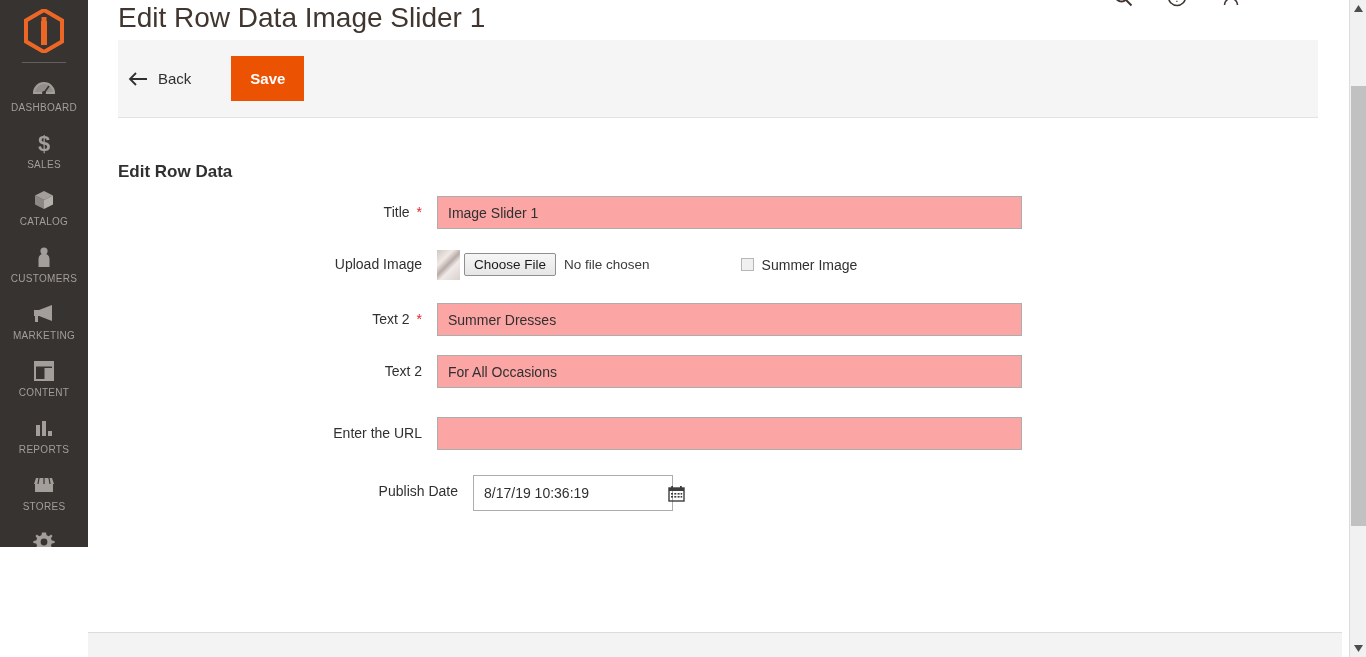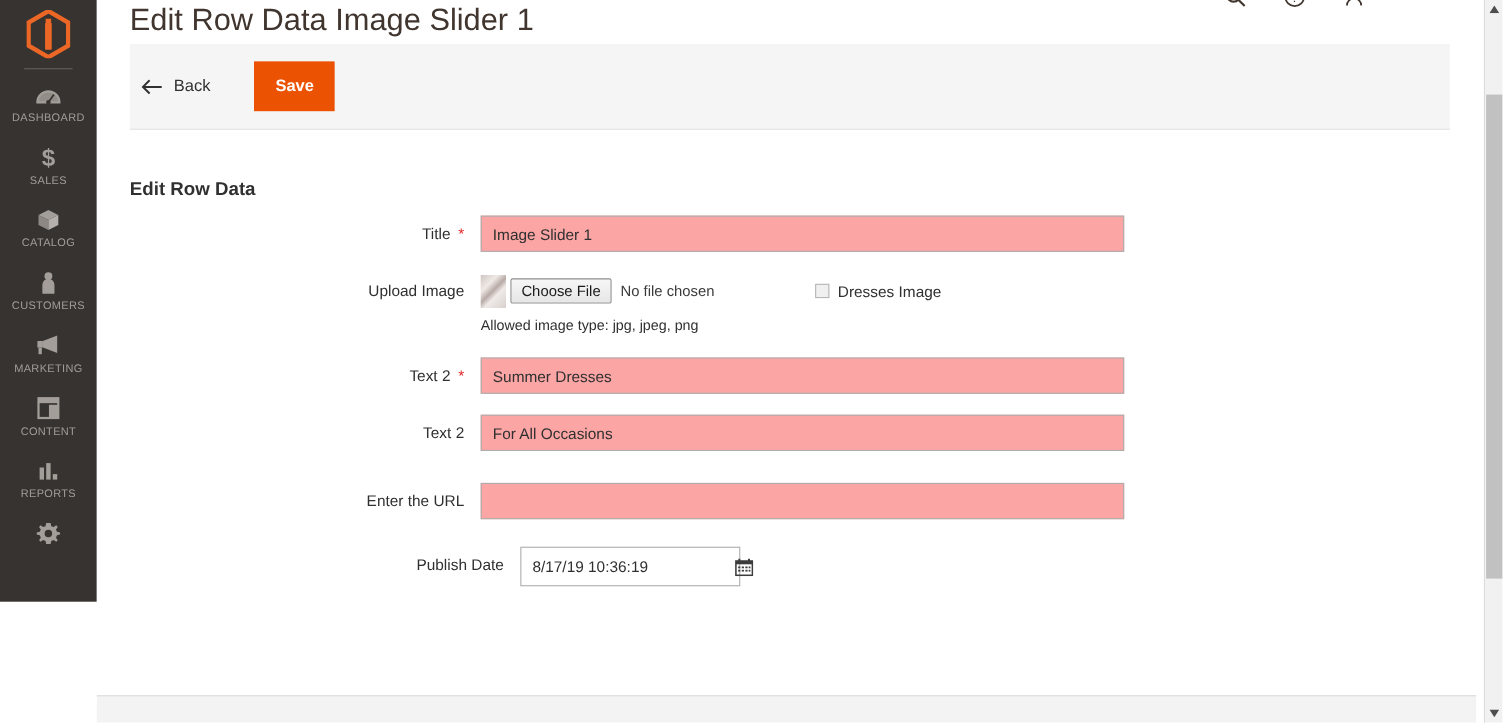--- a/index.html
+++ b/index.html
@@ -412,20 +412,30 @@
       <span class="nav-icon">
         <svg width="22" height="22" viewBox="0 0 22 22">
           <rect x="3" y="8" width="4" height="11" fill="#a39e99"></rect>
           <rect x="9" y="4" width="4" height="15" fill="#a39e99"></rect>
           <rect x="15" y="14" width="4" height="5" fill="#a39e99"></rect>
         </svg>
       </span>
       <span class="nav-label">REPORTS</span>
     </div>
 
+    <div class="nav-item">
+      <span class="nav-icon">
+        <svg width="24" height="20" viewBox="0 0 24 20">
+          <path d="M2 9 L4 3 L20 3 L22 9 Z" fill="#a39e99"></path>
+          <rect x="3" y="9" width="18" height="8" fill="#a39e99"></rect>
+          <path d="M7 3 L6 9 M12 3 L12 9 M17 3 L18 9" stroke="#373330" stroke-width="1.2"></path>
+        </svg>
+      </span>
+      <span class="nav-label">STORES</span>
+    </div>
 
     <div class="nav-item">
       <span class="nav-icon">
         <svg width="24" height="24" viewBox="0 0 24 24">
           <path d="M12 2.5 L14 2.5 L14.6 5.3 L16.8 6.2 L19.1 4.6 L20.5 6 L18.9 8.3 L19.8 10.5 L22.6 11 L22.6 13 L19.8 13.6 L18.9 15.8 L20.5 18.1 L19.1 19.5 L16.8 17.9 L14.6 18.8 L14 21.6 L12 21.6 L10 21.6 L9.4 18.8 L7.2 17.9 L4.9 19.5 L3.5 18.1 L5.1 15.8 L4.2 13.6 L1.4 13 L1.4 11 L4.2 10.5 L5.1 8.3 L3.5 6 L4.9 4.6 L7.2 6.2 L9.4 5.3 L10 2.5 Z" fill="#a39e99"></path>
           <circle cx="12" cy="12" r="3.4" fill="#373330"></circle>
         </svg>
       </span>
       <span class="nav-label"></span>
     </div>
@@ -486,24 +496,23 @@
         <div class="field-label">
           <span>Upload Image</span>
         </div>
         <div class="field-control">
           <div class="upload-line">
             <span id="upload-thumb"></span>
             <button id="choose-file-btn">Choose File</button>
             <span id="no-file-text">No file chosen</span>
             <span id="delete-image-wrap">
               <span id="delete-image-checkbox"></span>
-              <span id="delete-image-label">Dresses Image</span>
+              <span id="delete-image-label">Summer Image</span>
             </span>
           </div>
-          <div id="allowed-note">Allowed image type: jpg, jpeg, png</div>
         </div>
       </div>
 
       <div class="field-row" style="margin-bottom:19px; margin-top:22px;">
         <div class="field-label">
           <span>Text 2</span><span class="req-star">*</span>
         </div>
         <div class="field-control">
           <input class="text-input" type="text" value="Summer Dresses" style="">
         </div>

